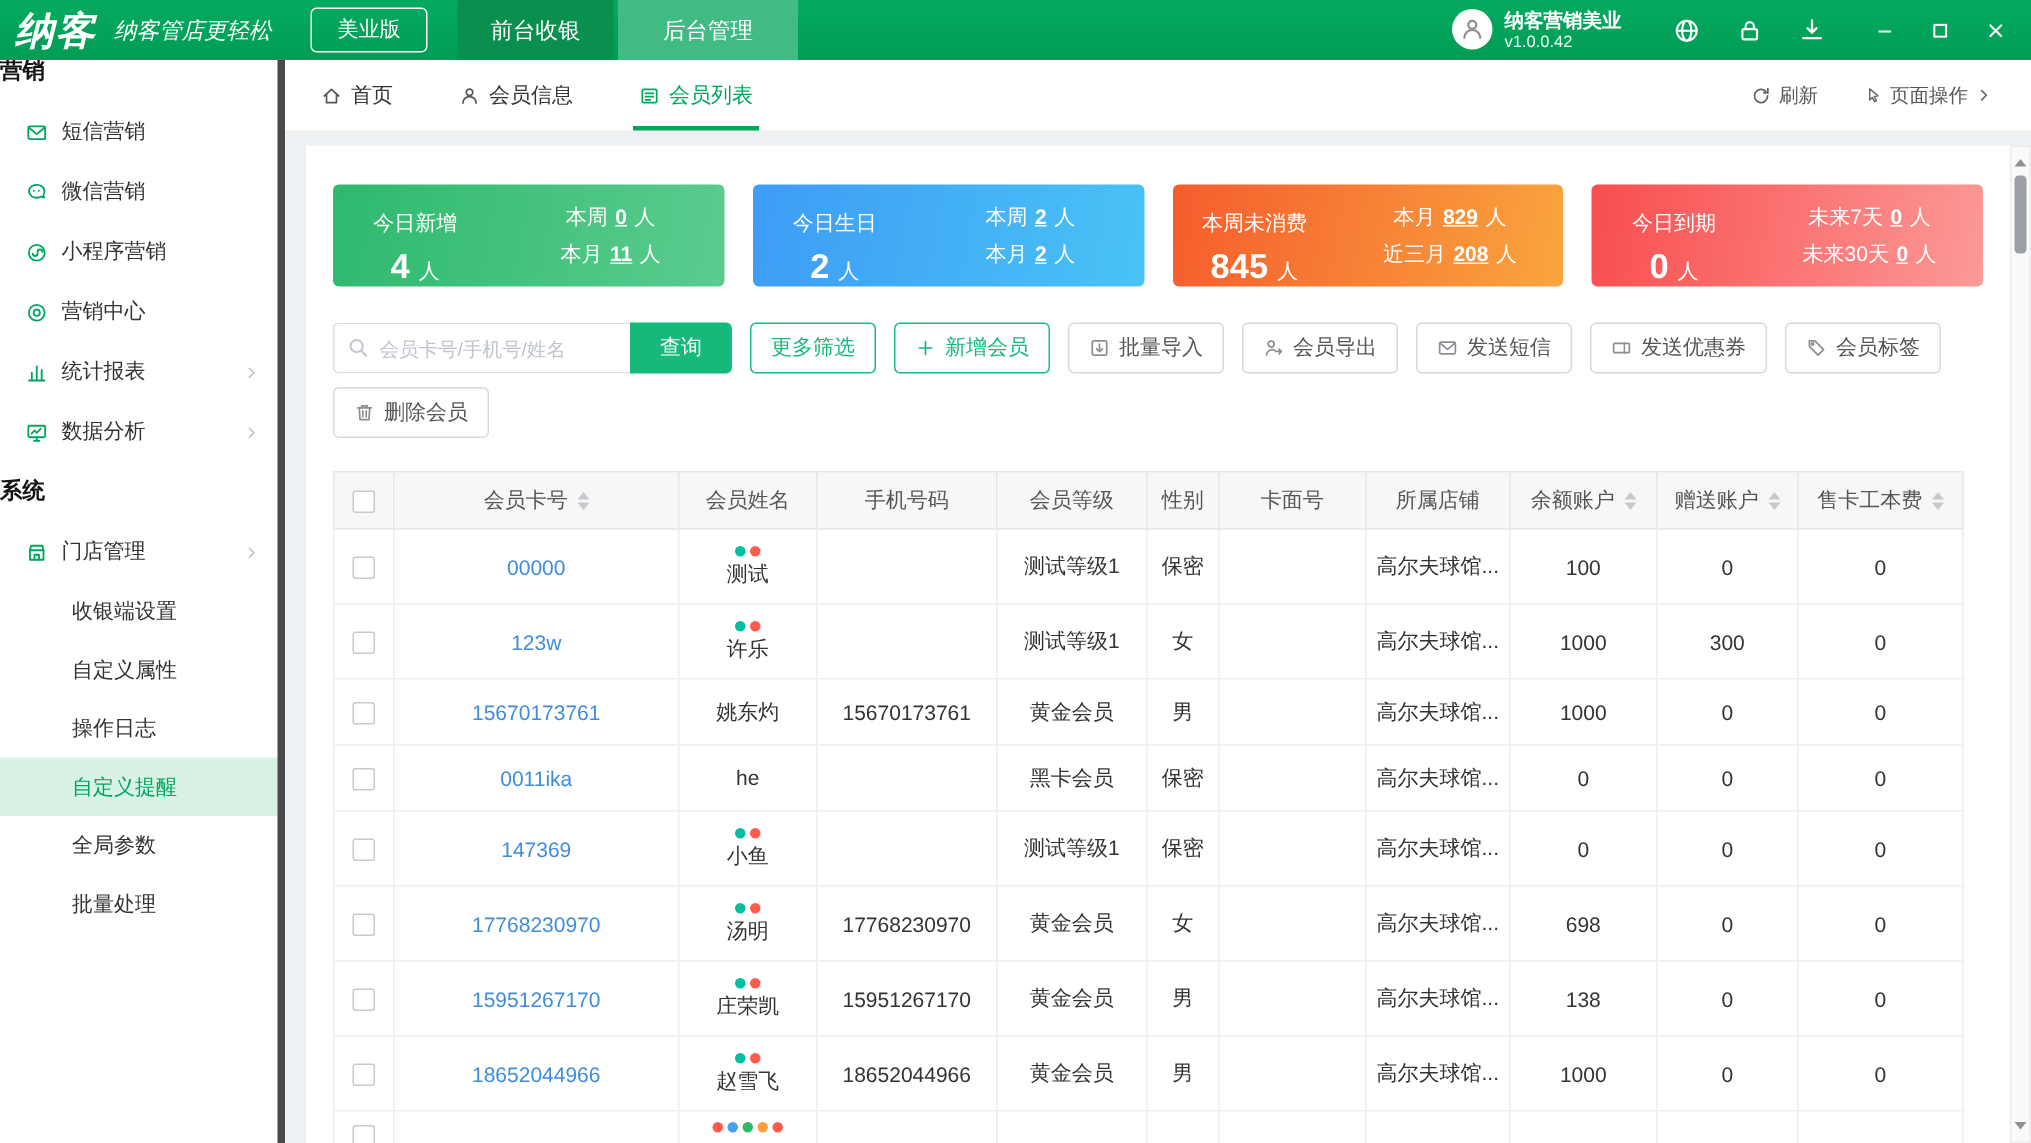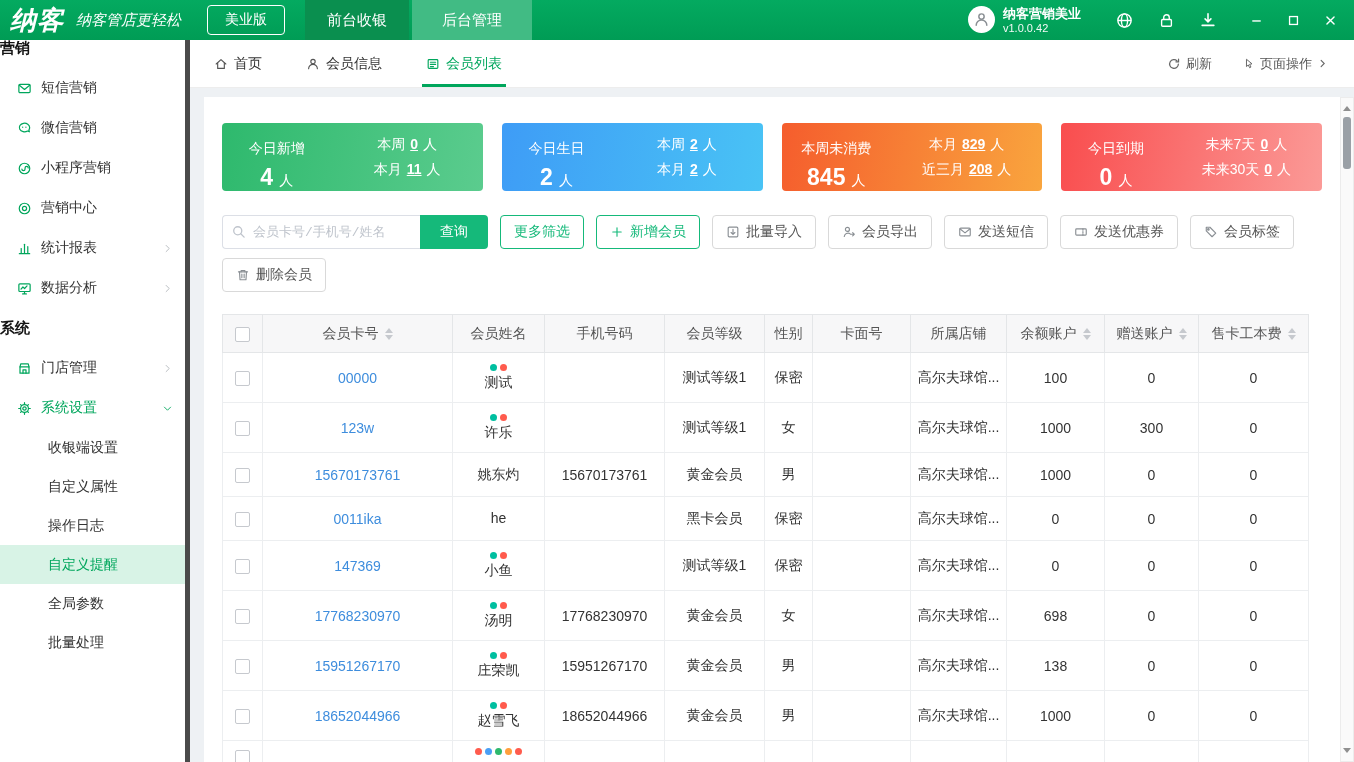--- a/index.html
+++ b/index.html
@@ -65,21 +65,21 @@
   .stat-value .num{font-size:23px;font-weight:bold;}
   .stat-value .unit{font-size:14px;}
   .stat-right{flex:1;display:flex;flex-direction:column;justify-content:center;align-items:center;gap:7px;font-size:14px;}
   .stat-line{white-space:nowrap;}
   .stat-line .sv{font-weight:bold;text-decoration:underline;margin:0 5px;cursor:pointer;}
 
   
   .toolbar{margin-top:24px;display:flex;align-items:center;gap:12px;}
   .toolbar2{margin-top:9px;}
   .searchwrap{position:relative;display:flex;flex:0 0 auto;}
-  .search-input{width:198px;height:34px;border:1px solid #dcdfe6;border-right:none;border-radius:4px 0 0 4px;padding:0 8px 0 30px;font-size:13px;color:#333;outline:none;background:#fff;font-family:Liberation Mono, monospace;}
+  .search-input{width:198px;height:34px;border:1px solid #dcdfe6;border-right:none;border-radius:4px 0 0 4px;padding:0 8px 0 30px;font-size:13px;color:#333;outline:none;background:#fff;font-family:Liberation Sans, sans-serif;}
   .search-input::placeholder{color:#bfc4cc;}
   .search-ic{position:absolute;left:9px;top:9px;color:#bfc4cc;display:flex;}
   .search-btn{height:34px;padding:0 20px;background:#15b97a;color:#fff;border:none;border-radius:0 4px 4px 0;font-size:14px;cursor:pointer;font-family:inherit;white-space:nowrap;}
   .btn{height:34px;display:inline-flex;align-items:center;gap:6px;padding:0 13px;background:#fff;border:1px solid #d9d9d9;border-radius:4px;font-size:14px;color:#555;cursor:pointer;font-family:inherit;white-space:nowrap;}
   .btn .ic{color:#8a8f94;}
   .btn.green{border-color:#15b97a;color:#15b97a;}
   .btn.green .ic{color:#15b97a;}
 
   
   table.members{margin-top:22px;border-collapse:collapse;table-layout:fixed;width:1086px;font-size:14px;color:#333;}
@@ -253,35 +253,20 @@
                 <path d="M6.4 13V9.4h3.2V13"></path>
               </svg>
             </span>
             <span>门店管理</span>
             <span class="ic chev">
               <svg width="11" height="11" viewBox="0 0 16 16" fill="none" stroke="currentColor" stroke-width="1.3" stroke-linecap="round" stroke-linejoin="round">
                 <path d="M6 3.5L10.5 8 6 12.5"></path>
               </svg>
             </span>
           </div>
-          <div class="side-item active">
-            <span class="ic">
-              <svg width="15" height="15" viewBox="0 0 16 16" fill="none" stroke="currentColor" stroke-width="1.3" stroke-linecap="round" stroke-linejoin="round">
-                <circle cx="8" cy="8" r="1.8"></circle>
-                <circle cx="8" cy="8" r="4.2"></circle>
-                <path d="M8 3.2V1.8M8 14.2v-1.4M12.8 8h1.4M1.8 8h1.4M11.2 4.8l1-1M3.8 12.2l1-1M11.2 11.2l1 1M3.8 3.8l1 1"></path>
-              </svg>
-            </span>
-            <span>系统设置</span>
-            <span class="ic chev">
-              <svg width="11" height="11" viewBox="0 0 16 16" fill="none" stroke="currentColor" stroke-width="1.3" stroke-linecap="round" stroke-linejoin="round">
-                <path d="M3.5 6L8 10.5 12.5 6"></path>
-              </svg>
-            </span>
-          </div>
           <div class="side-sub">收银端设置</div>
           <div class="side-sub">自定义属性</div>
           <div class="side-sub">操作日志</div>
           <div class="side-sub selected">自定义提醒</div>
           <div class="side-sub">全局参数</div>
           <div class="side-sub">批量处理</div>
         </nav>
       <div class="side-scroll"></div>
     </aside>
 

